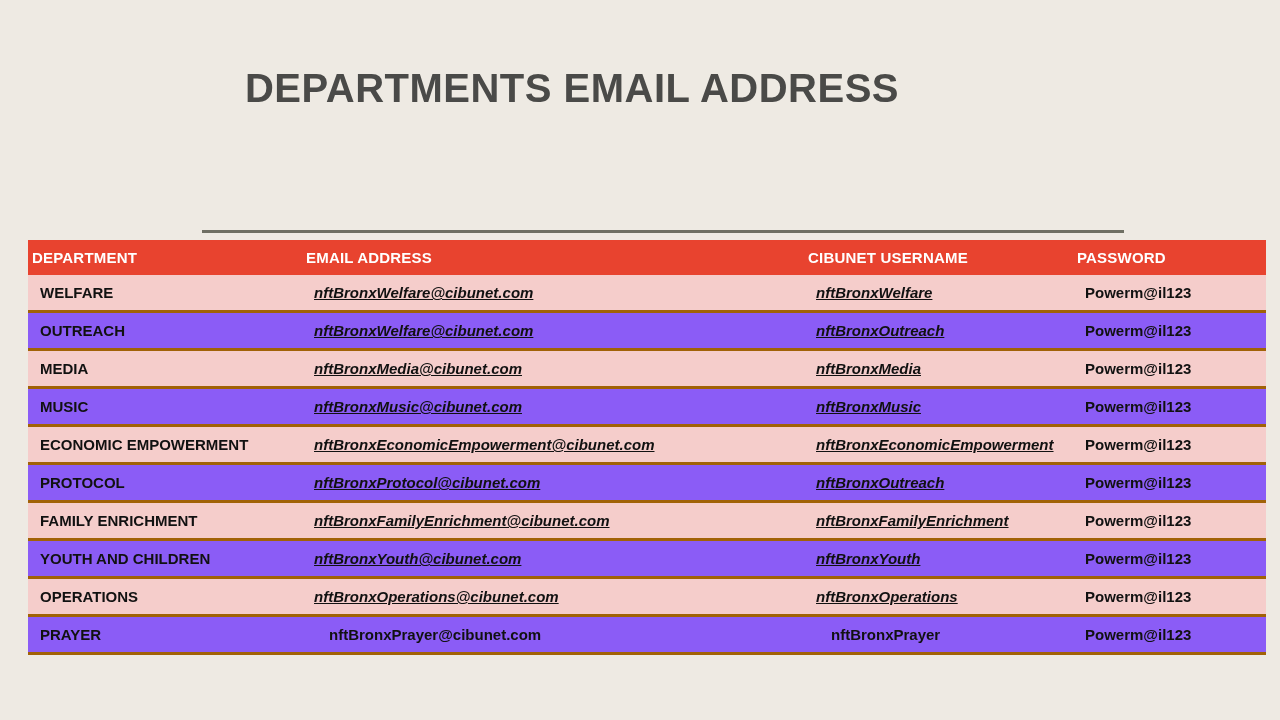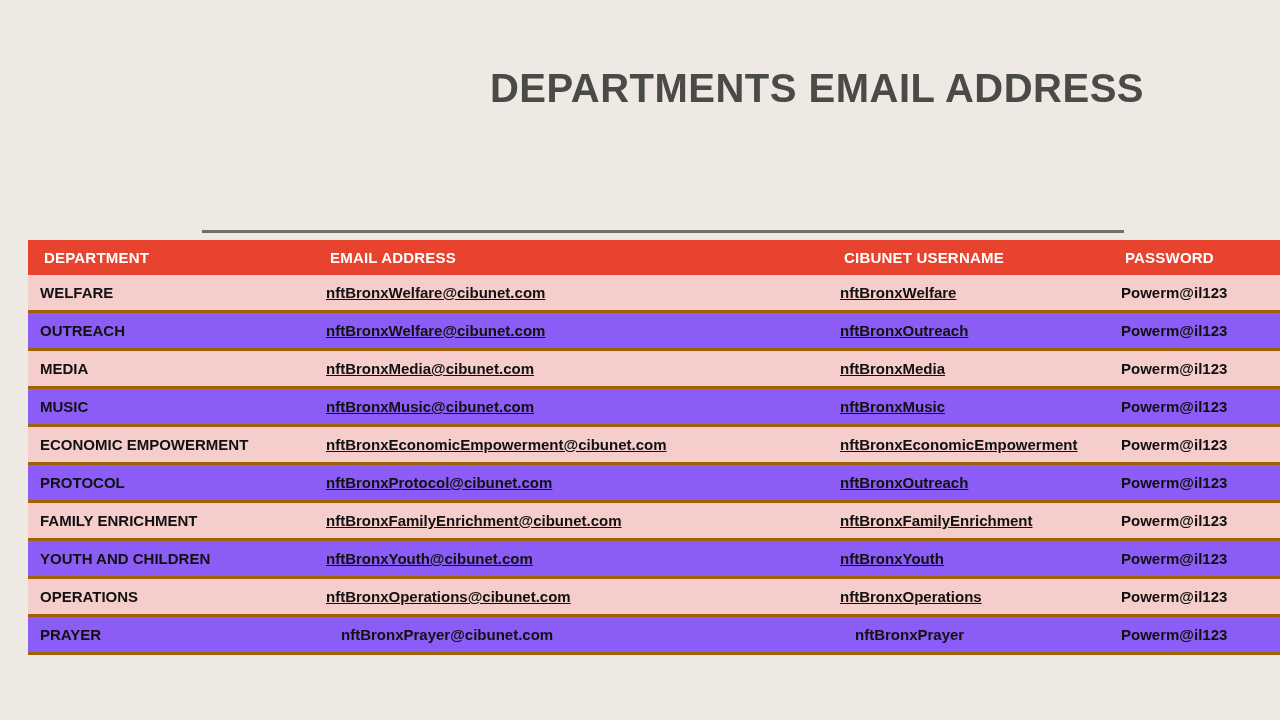--- a/index.html
+++ b/index.html
@@ -17,21 +17,21 @@
     position: relative;
     width: 1280px;
     height: 720px;
     box-sizing: border-box;
   }
   .title {
     position: absolute;
     top: 66px;
     left: 0;
     width: 1144px;
-    text-align: right;
+    text-align: center;
     font-size: 40px;
     font-weight: bold;
     letter-spacing: 0.5px;
     color: #4a4a48;
   }
   .subtitle {
     position: absolute;
     top: 138px;
     left: 0;
     width: 1280px;
@@ -55,21 +55,21 @@
     width: 1222px;
     border-collapse: collapse;
     table-layout: fixed;
   }
   table.email-table th {
     background: #e8432f;
     color: #ffffff;
     font-size: 15px;
     font-weight: bold;
     text-align: left;
-    padding: 9px 0 9px 16px;
+    padding: 9px 0 9px 4px;
     letter-spacing: 0.2px;
     border: none;
   }
   table.email-table td {
     font-size: 15px;
     font-weight: bold;
     color: #111111;
     padding: 9px 0 9px 12px;
     vertical-align: middle;
     border-bottom: 3px solid #a16207;
@@ -81,20 +81,21 @@
   td.col-user { width: 265px; }
   td.col-pass { width: 189px; }
   th.col-dept { width: 270px; }
   th.col-email { width: 498px; }
   th.col-user { width: 265px; }
   th.col-pass { width: 189px; }
   .link {
     text-decoration: underline;
     color: #111111;
     cursor: pointer;
+    font-style: italic;
   }
   .plain {
     text-decoration: none;
     color: #111111;
     margin-left: 15px;
   }
 </style>
 </head>
 <body>
 

